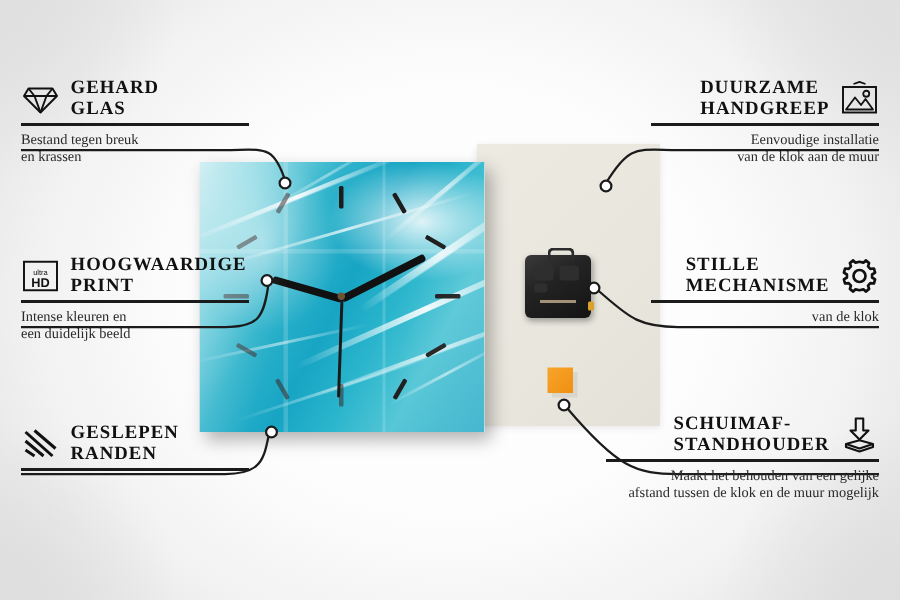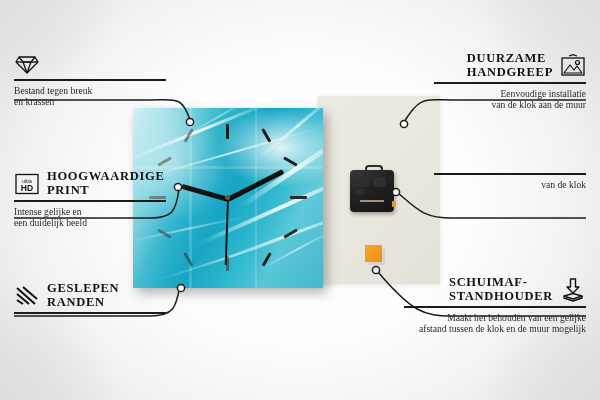--- a/index.html
+++ b/index.html
@@ -197,40 +197,44 @@
     <div class="head">
       <svg class="ico" viewBox="0 0 26 24">
         <g fill="none" stroke="#111" stroke-width="1.3" stroke-linejoin="round">
           <path d="M5 5 H21 L24 10 L13 21 L2 10 Z"></path>
           <path d="M2 10 H24"></path>
             <path d="M5 5 L9 10 L13 21"></path>
             <path d="M21 5 L17 10 L13 21"></path>
           <path d="M9 10 H17"></path>
         </g>
       </svg>
+      <div>
+        <div class="ttl">GEHARD</div>
+        <div class="ttl">GLAS</div>
+      </div>
     </div>
     <div class="rule"></div>
     <div class="desc">Bestand tegen breuk</div>
     <div class="desc">en krassen</div>
   </div>
 
   <div class="feature left" style="left:14px;top:170px;width:152px;">
     <div class="head">
       <svg class="ico" viewBox="0 0 26 24">
         <rect x="2" y="2.5" width="22" height="19" fill="none" stroke="#111" stroke-width="1.3"></rect>
         <text x="13" y="11" font-family="Liberation Sans, sans-serif" font-size="5" text-anchor="middle" fill="#111">ultra</text>
         <text x="13" y="19" font-family="Liberation Sans, sans-serif" font-size="8.5" font-weight="bold" text-anchor="middle" fill="#111">HD</text>
       </svg>
       <div>
         <div class="ttl">HOOGWAARDIGE</div>
         <div class="ttl">PRINT</div>
       </div>
     </div>
     <div class="rule"></div>
-    <div class="desc">Intense gelijke en</div>
+    <div class="desc">Intense kleuren en</div>
     <div class="desc">een duidelijk beeld</div>
   </div>
 
   <div class="feature left" style="left:14px;top:282px;width:152px;">
     <div class="head">
       <svg class="ico" viewBox="0 0 26 24">
         <g stroke="#111" stroke-width="2" stroke-linecap="butt">
           <path d="M3 4 L21 20"></path>
             <path d="M3 10 L15 20"></path>
             <path d="M3 16 L9 20"></path>
@@ -257,20 +261,32 @@
         <div class="ttl">DUURZAME</div>
         <div class="ttl">HANDGREEP</div>
       </div>
     </div>
     <div class="rule"></div>
     <div class="desc">Eenvoudige installatie</div>
     <div class="desc">van de klok aan de muur</div>
   </div>
 
   <div class="feature right" style="left:434px;top:170px;width:152px;">
+    <div class="head">
+      <svg class="ico" viewBox="0 0 26 24">
+        <g fill="none" stroke="#111" stroke-width="1.8" stroke-linejoin="round">
+          <path d="M13 2.5 L15.6 3.1 L17.2 1.6 L19.4 3.4 L18.7 5.6 L20.2 7.2 L22.6 7 L23.4 9.7 L21.4 11 L21.4 13 L23.4 14.3 L22.6 17 L20.2 16.8 L18.7 18.4 L19.4 20.6 L17.2 22.4 L15.6 20.9 L13 21.5 L10.4 20.9 L8.8 22.4 L6.6 20.6 L7.3 18.4 L5.8 16.8 L3.4 17 L2.6 14.3 L4.6 13 L4.6 11 L2.6 9.7 L3.4 7 L5.8 7.2 L7.3 5.6 L6.6 3.4 L8.8 1.6 L10.4 3.1 Z"></path>
+          <circle cx="13" cy="12" r="4"></circle>
+        </g>
+      </svg>
+      <div>
+        <div class="ttl">STILLE</div>
+        <div class="ttl">MECHANISME</div>
+      </div>
+    </div>
     <div class="rule"></div>
     <div class="desc">van de klok</div>
   </div>
 
   <div class="feature right" style="left:404px;top:276px;width:182px;">
     <div class="head">
       <svg class="ico" viewBox="0 0 26 24">
         <g fill="none" stroke="#111" stroke-width="1.4" stroke-linejoin="round">
           <path d="M10.5 1 H15.5 V9 H19 L13 15 L7 9 H10.5 Z"></path>
           <path d="M13 15.5 L22 18 L13 21 L4 18 Z"></path>

